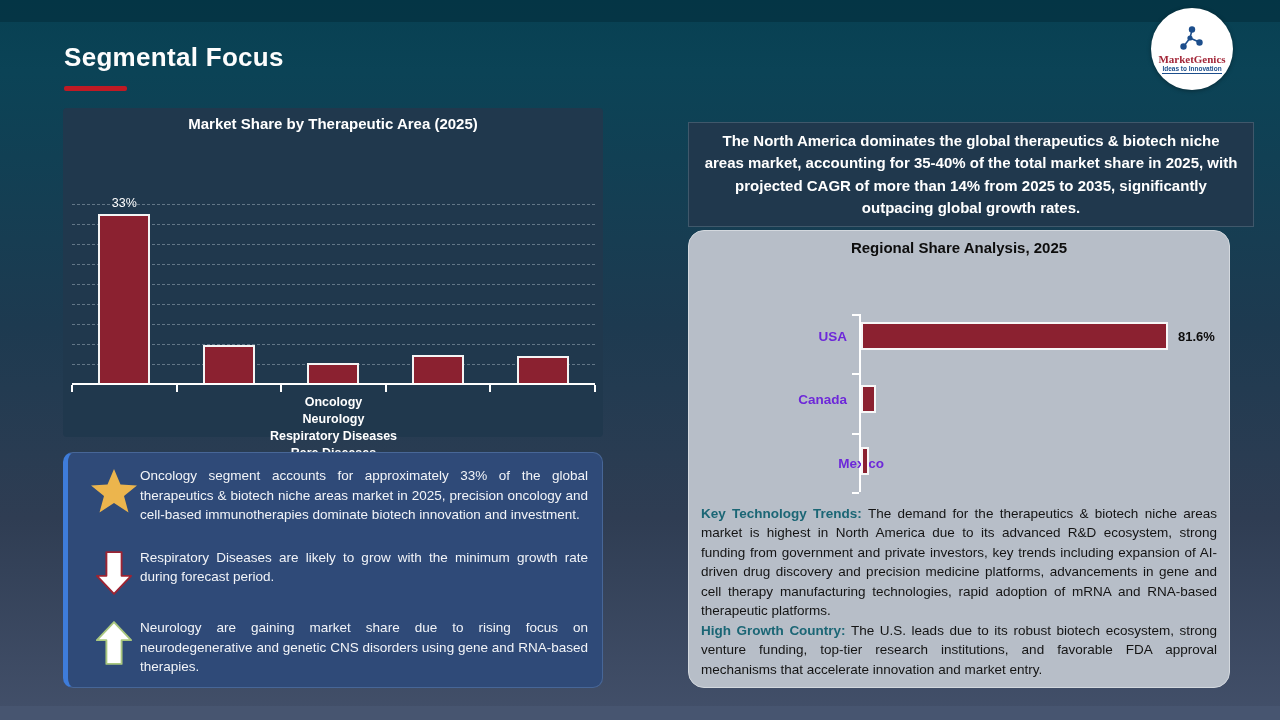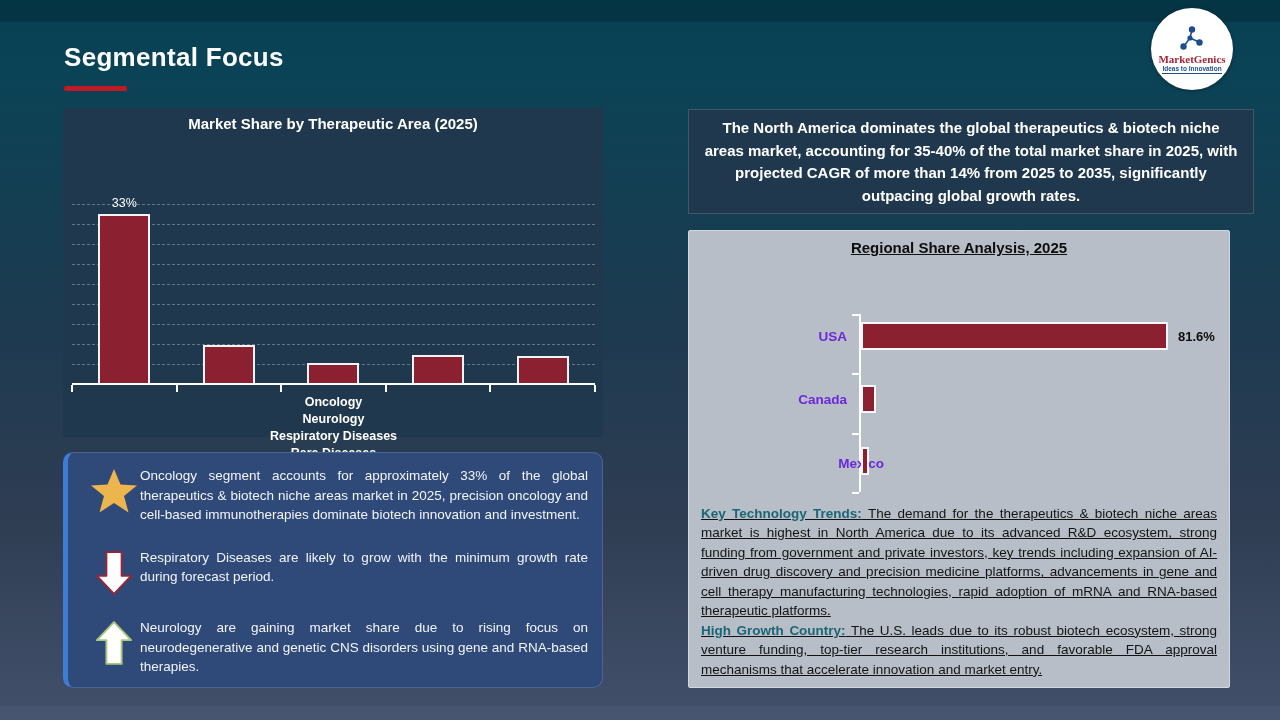--- a/index.html
+++ b/index.html
@@ -33,27 +33,27 @@
   .cols { position:absolute; inset:0; display:flex; z-index:2; }
   .col { flex:1; display:flex; flex-direction:column; justify-content:flex-end; align-items:center; }
   .bar { width:52px; background:var(--bar,#8b2130); border:2px solid #f4f4f4; border-bottom:none; }
   .bar-value { font-size:12.5px; color:#fff; margin-bottom:2px; height:16px; }
   .ta-axis { position:absolute; left:9px; right:8px; top:275px; height:2px; background:#fff; }
   .ta-axis .tick { position:absolute; top:2px; width:2px; height:7px; background:#fff; transform:translateX(-1px); }
   .ta-cats { position:absolute; left:9px; right:8px; top:286px; display:flex;flex-direction:column; }
   .cat { flex:1; text-align:center; font-weight:700; font-size:12.5px; line-height:1.35; color:#fff; padding:0 2px; }
 
   
-  .highlight-box { position:absolute; left:688px; top:109px; width:566px; height:105px; background:var(--panel-dark,#20384d);
-                   border:1px solid rgba(160,185,200,0.25); display:flex; align-items:flex-end; }
+  .highlight-box { position:absolute; left:688px; top:122px; width:566px; height:105px; background:var(--panel-dark,#20384d);
+                   border:1px solid rgba(160,185,200,0.25); display:flex; align-items:center; }
   .highlight-box p { font-weight:700; font-size:15px; line-height:1.5; text-align:center; padding:6px 12px; color:#fff; }
 
   
   .regional-panel { position:absolute; left:688px; top:230px; width:542px; height:458px; background:var(--gray,#b7bec8);
-                    border:1px solid #d3d8de; border-radius:2px; color:#121212;text-decoration:underline; }
+                    border:1px solid #d3d8de; border-radius:16px; color:#121212; }
   .regional-panel .panel-title { color:#0d0d0d; padding-top:8px; }
   .regional-plot { position:relative; height:242px; margin-top:2px; }
   .haxis { position:absolute; left:170px; top:56px; width:2px; height:178px; background:#fff; }
   .haxis .tick { position:absolute; left:-7px; width:7px; height:2px; background:#fff; }
   .hlabel { position:absolute; left:0; width:158px; text-align:right; font-weight:700; font-size:13.5px; color:#6d28d9; transform:translateY(-50%); }
   .hbar { position:absolute; left:172px; height:28px; background:var(--bar,#8b2130); border:2px solid #f7f7f7; }
   .hvalue { position:absolute; font-weight:700; font-size:13px; color:#0d0d0d; transform:translateY(-50%); }
   .trends-text { padding:4px 12px 0 12px; font-size:13.5px; line-height:1.44; text-align:justify; color:#141414; }
   .trend-heading { font-weight:700; color:var(--teal,#1b6675); }
 

